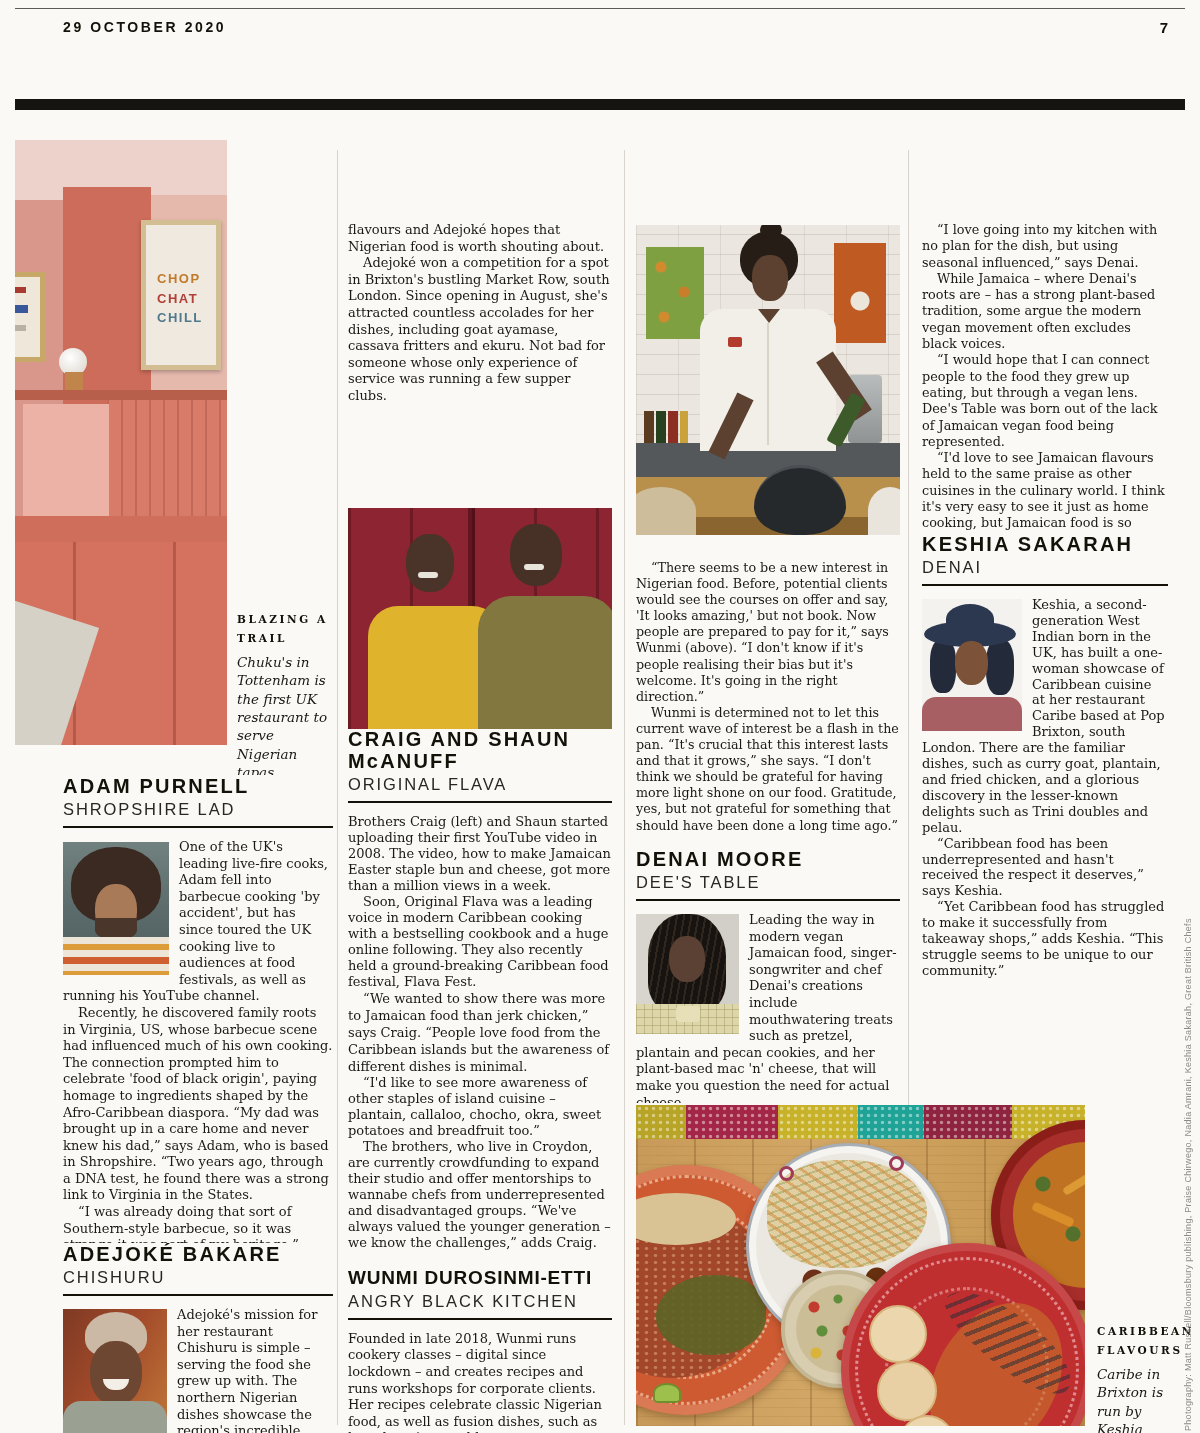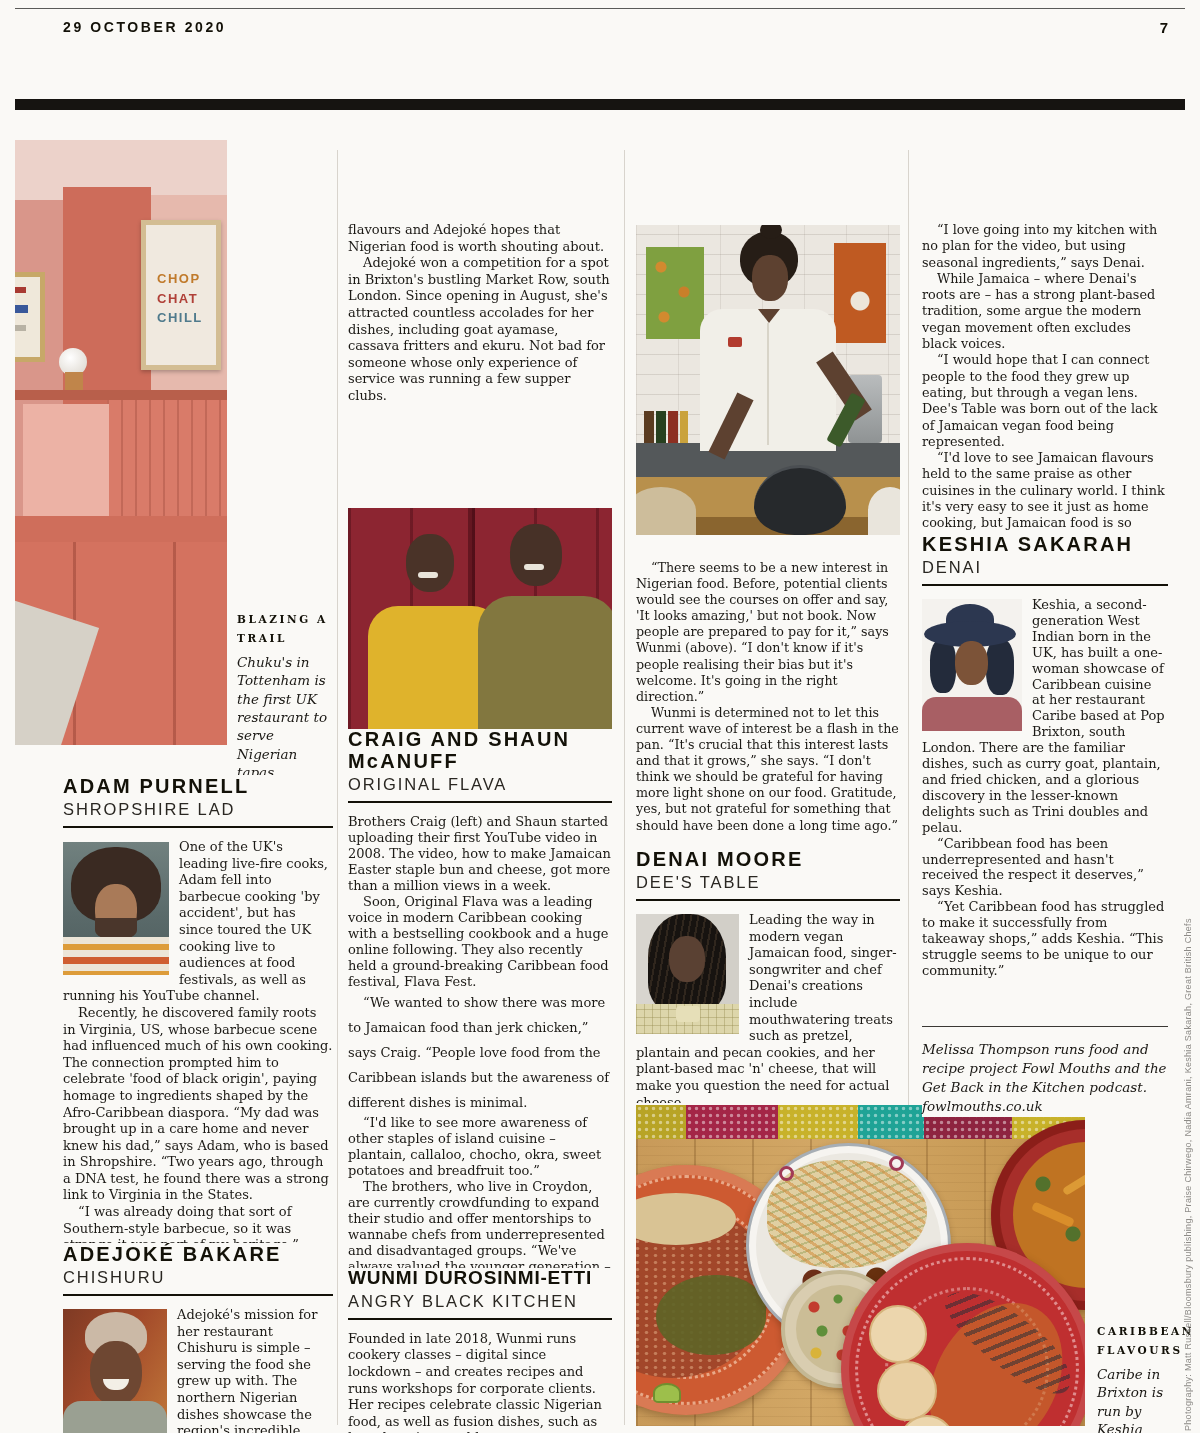--- a/index.html
+++ b/index.html
@@ -149,21 +149,21 @@
     <div class="ab" style="left:130px;top:88px;width:140px;height:133px;background:#82773f;border-radius:34px 34px 0 0"></div>
   </div>
 
   <section class="sec" style="left:348px;top:728px;width:264px;height:540px">
     <h2>CRAIG AND SHAUN McANUFF</h2>
     <div class="venue">ORIGINAL FLAVA</div>
     <div class="srule"></div>
     <div class="bt" style="font-size:12.5px">
       <p style="line-height:16px">Brothers Craig (left) and Shaun started uploading their first YouTube video in 2008. The video, how to make Jamaican Easter staple bun and cheese, got more than a million views in a week.</p>
       <p class="ind" style="line-height:16px">Soon, Original Flava was a leading voice in modern Caribbean cooking with a bestselling cookbook and a huge online following. They also recently held a ground-breaking Caribbean food festival, Flava Fest.</p>
-      <p class="ind" style="line-height:25px">“We wanted to show there was more to Jamaican food than jerk chicken,” says Craig. “People love food from the Caribbean islands but the awareness of different dishes is minimal.</p>
+      <p class="ind" style="line-height:17px">“We wanted to show there was more to Jamaican food than jerk chicken,” says Craig. “People love food from the Caribbean islands but the awareness of different dishes is minimal.</p>
       <p class="ind" style="line-height:16px">“I'd like to see more awareness of other staples of island cuisine – plantain, callaloo, chocho, okra, sweet potatoes and breadfruit too.”</p>
       <p class="ind" style="line-height:16px">The brothers, who live in Croydon, are currently crowdfunding to expand their studio and offer mentorships to wannabe chefs from underrepresented and disadvantaged groups. “We've always valued the younger generation – we know the challenges,” adds Craig.</p>
     </div>
   </section>
 
   <section class="sec" style="left:348px;top:1268px;width:264px">
     <h2 class="tight">WUNMI DUROSINMI-ETTI</h2>
     <div class="venue">ANGRY BLACK KITCHEN</div>
     <div class="srule"></div>
     <div class="bt">
@@ -254,21 +254,21 @@
       <div class="ab" style="left:92px;top:72px;width:152px;height:52px;border-radius:50% 42% 46% 54%/60% 55% 45% 40%;transform:rotate(38deg);background:linear-gradient(180deg,#aeb9bf 0 30%,#7b8b93 70%,#5d6d75);background-image:repeating-linear-gradient(120deg,rgba(30,45,55,.5) 0 4px,transparent 4px 11px)"></div>
     </div>
   </div>
 
   <div class="cap" style="left:1097px;top:1322px;width:88px">
     <div class="lab">CARIBBEAN FLAVOURS</div>
     <div class="itl">Caribe in Brixton is run by Keshia Sakarah</div>
   </div>
 
   <div class="txt bt" style="left:922px;top:222px;width:246px;height:309px">
-    <p class="ind" style="font-size:12.8px;line-height:16.3px">“I love going into my kitchen with no plan for the video, but using seasonal ingredients,” says Denai.</p>
+    <p class="ind" style="font-size:12.8px;line-height:16.3px">“I love going into my kitchen with no plan for the dish, but using seasonal influenced,” says Denai.</p>
     <p class="ind" style="font-size:12.8px;line-height:16.3px">While Jamaica – where Denai's roots are – has a strong plant-based tradition, some argue the modern vegan movement often excludes black voices.</p>
     <p class="ind" style="font-size:12.8px;line-height:16.3px">“I would hope that I can connect people to the food they grew up eating, but through a vegan lens. Dee's Table was born out of the lack of Jamaican vegan food being represented.</p>
     <p class="ind" style="font-size:12.8px;line-height:16.3px">“I'd love to see Jamaican flavours held to the same praise as other cuisines in the culinary world. I think it's very easy to see it just as home cooking, but Jamaican food is so punchy and exciting.”</p>
   </div>
 
   <section class="sec" style="left:922px;top:533px;width:246px;height:489px">
     <h2>KESHIA SAKARAH</h2>
     <div class="venue">DENAI</div>
     <div class="srule"></div>
     <div class="bt" style="font-size:12.3px">
@@ -279,20 +279,16 @@
         <div class="ab" style="left:2px;top:22px;width:92px;height:26px;background:#2c3750;border-radius:50%"></div>
         <div class="ab" style="left:33px;top:42px;width:33px;height:44px;background:#7c5338;border-radius:46%"></div>
         <div class="ab" style="left:0;bottom:0;width:100%;height:34px;background:#a85f64;border-radius:14px 14px 0 0"></div>
       </div>
       <p style="line-height:15.9px">Keshia, a second-generation West Indian born in the UK, has built a one-woman showcase of Caribbean cuisine at her restaurant Caribe based at Pop Brixton, south London. There are the familiar dishes, such as curry goat, plantain, and fried chicken, and a glorious discovery in the lesser-known delights such as Trini doubles and pelau.</p>
       <p class="ind" style="line-height:15.9px">“Caribbean food has been underrepresented and hasn't received the respect it deserves,” says Keshia.</p>
       <p class="ind" style="line-height:15.9px">“Yet Caribbean food has struggled to make it successfully from takeaway shops,” adds Keshia. “This struggle seems to be unique to our community.”</p>
     </div>
   </section>
 
-  <div class="noteblock" style="left:922px;top:1024px;width:246px;padding-top:2px">
-    <div class="noterule"></div>
-    <div class="note">Melissa Thompson runs food and recipe project Fowl Mouths and the Get Back in the Kitchen podcast. fowlmouths.co.uk</div>
-  </div>
 
   <div class="pcredit">Photography: Matt Russell/Bloomsbury publishing, Praise Chirwego, Nadia Amrani, Keshia Sakarah, Great British Chefs</div>
 
 </div>
 
 </body></html>

